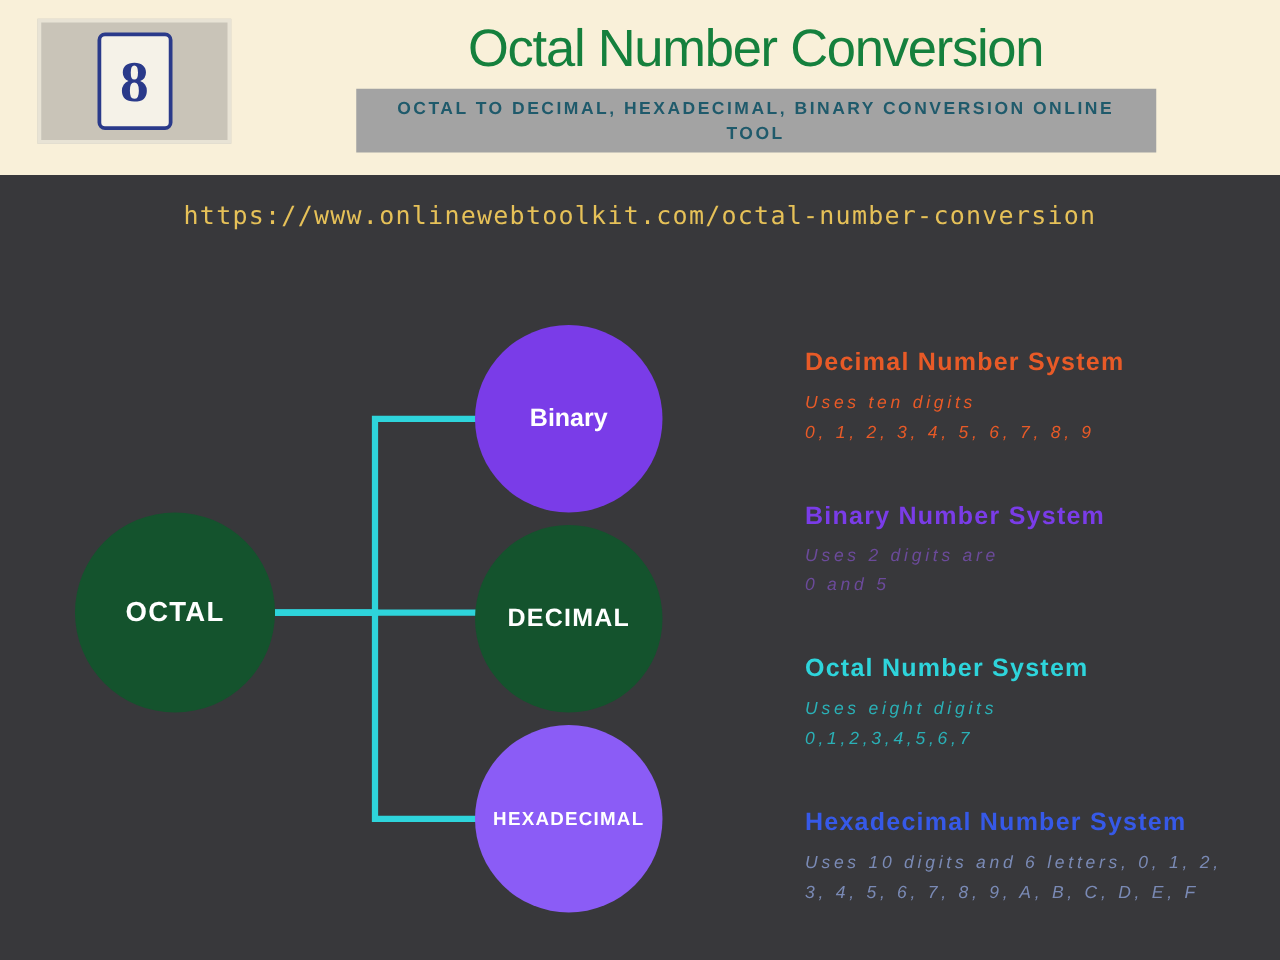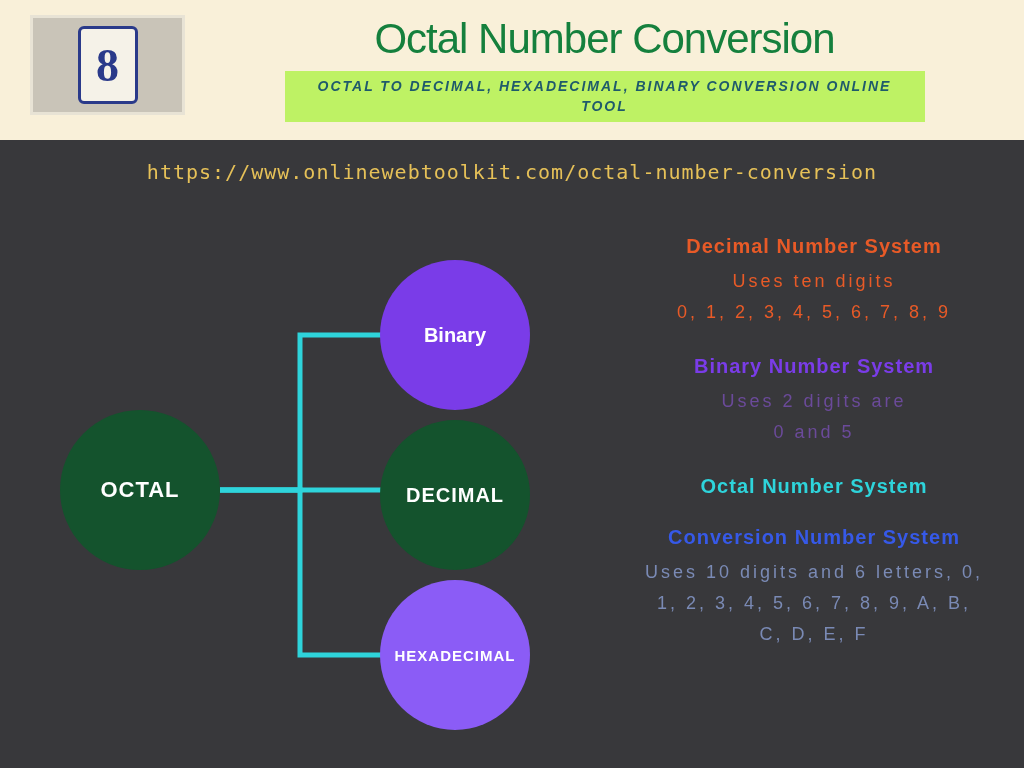--- a/index.html
+++ b/index.html
@@ -44,25 +44,24 @@
   }
   .header-text { flex: 1; text-align: center; }
   .main-title {
     font-size: 42px;
     font-weight: 400;
     color: #15803d;
     letter-spacing: -1px;
     margin-bottom: 8px;
   }
   .subtitle-box {
-    background: #bef264;
+    background: #a3a3a3;
     padding: 6px 20px;
     display: inline-block;
     width: 640px;
-    font-style: italic;
   }
   .subtitle {
     font-size: 14px;
     font-weight: bold;
     color: #1f5a6b;
     letter-spacing: 2px;
     line-height: 1.4;
   }
   .content {
     position: relative;
@@ -126,31 +125,32 @@
     left: 0; top: 0;
     width: 530px; height: 520px;
     pointer-events: none;
   }
   .info {
     position: absolute;
     right: 40px;
     top: 95px;
     width: 340px;
   }
-  .info-block { margin-bottom: 28px; text-align: center; }
+  .info-block { margin-bottom: 28px; text-align: left; margin-top: 44px; }
   .info-title {
     font-size: 20px;
     font-weight: bold;
     letter-spacing: 1px;
     margin-bottom: 8px;
   }
   .info-body {
-    font-size: 18px;
+    font-size: 14px;
     letter-spacing: 3px;
     line-height: 1.7;
+    font-style: italic;
   }
   .c-decimal .info-title { color: #e85a27; }
   .c-decimal .info-body  { color: #e85a27; }
   .c-binary  .info-title { color: #7a3ce8; }
   .c-binary  .info-body  { color: #6b4a9a; }
   .c-octal   .info-title { color: #2ed4db; }
   .c-octal   .info-body  { color: #2ab0b6; }
   .c-hex     .info-title { color: #3659e8; }
   .c-hex     .info-body  { color: #7a8ab5; }
 </style>
@@ -194,21 +194,25 @@
     </div>
     <div class="info-block c-binary">
       <div class="info-title">Binary Number System</div>
       <div class="info-body">
         <span>Uses 2 digits are</span><br>
         <span>0 and 5</span>
       </div>
     </div>
     <div class="info-block c-octal">
       <div class="info-title">Octal Number System</div>
+      <div class="info-body">
+        <span>Uses eight digits</span><br>
+        <span>0,1,2,3,4,5,6,7</span>
+      </div>
     </div>
     <div class="info-block c-hex">
-      <div class="info-title">Conversion Number System</div>
+      <div class="info-title">Hexadecimal Number System</div>
       <div class="info-body">
         <span>Uses 10 digits and 6 letters, 0, 1, 2, 3, 4, 5, 6, 7, 8, 9, A, B, C, D, E, F</span>
       </div>
     </div>
   </div>
 </div>
 
 </body></html>

